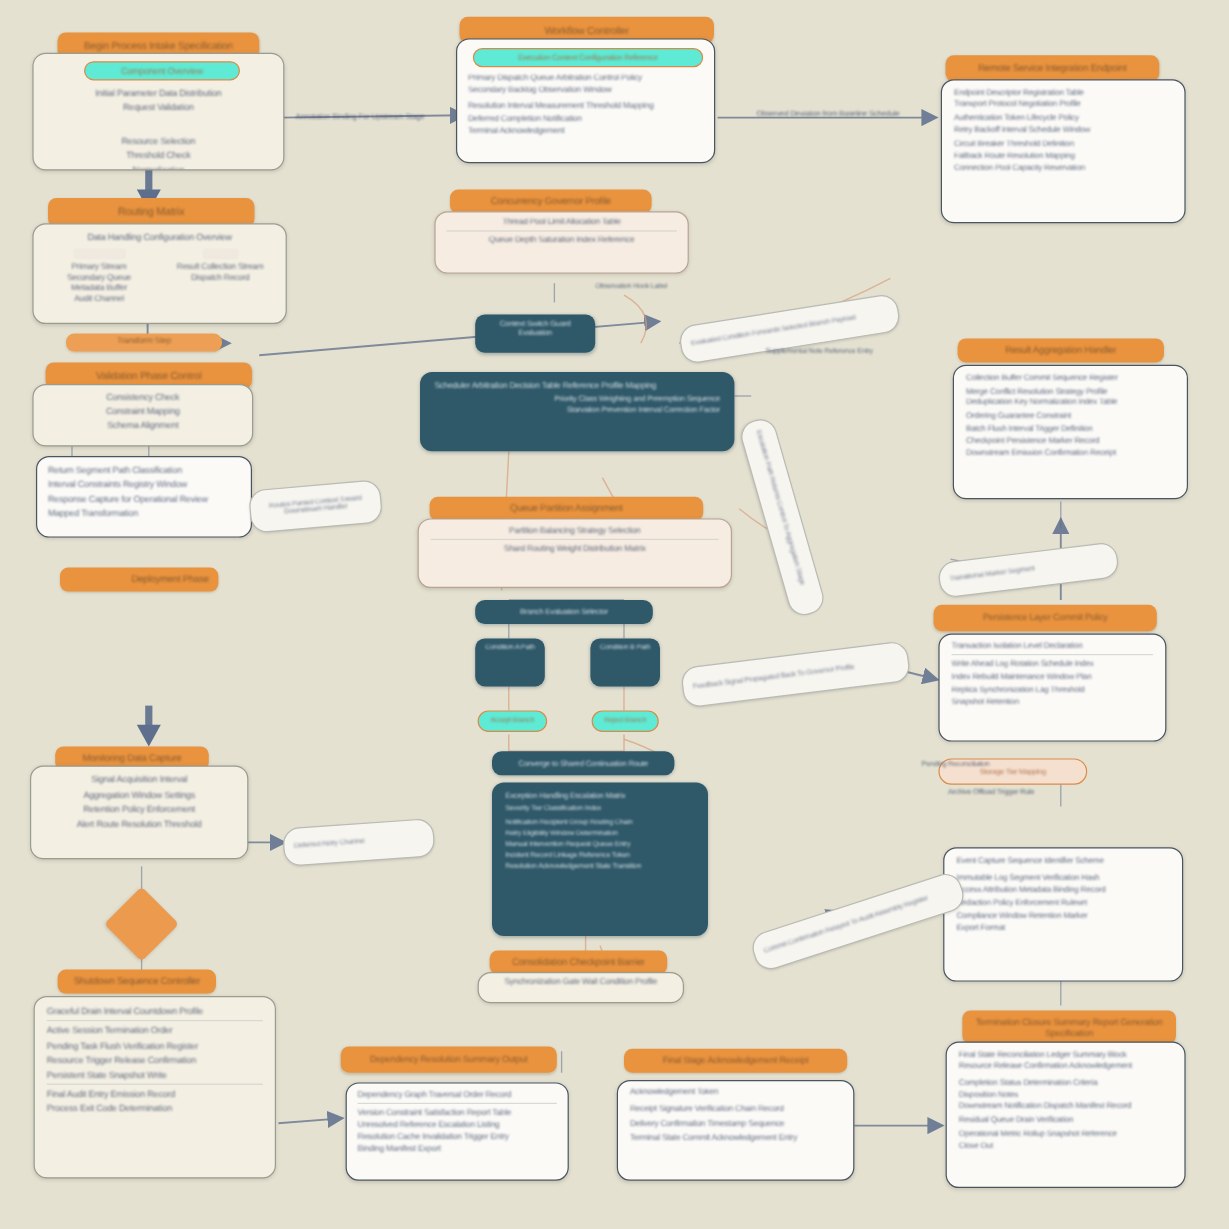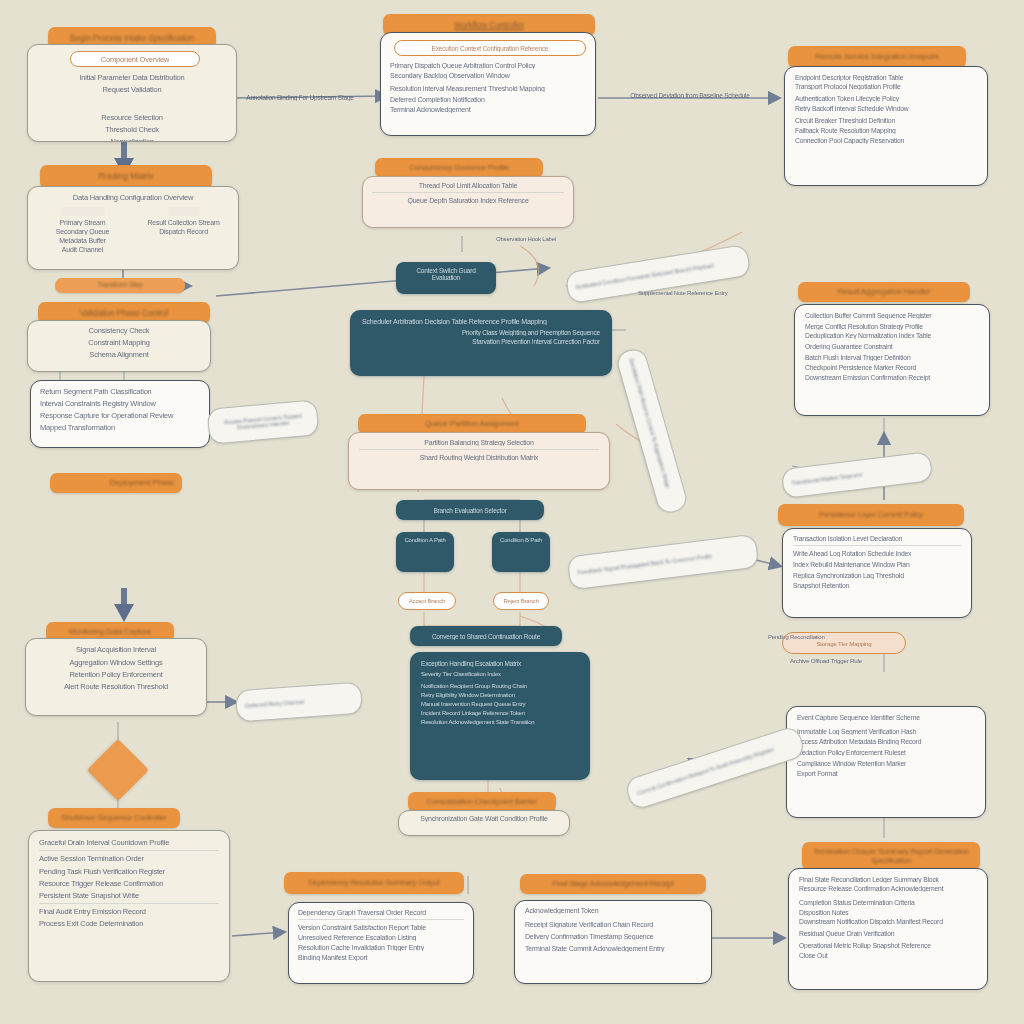--- a/index.html
+++ b/index.html
@@ -44,21 +44,21 @@
     border-radius:10px;
     color:#dfe8ec;
     padding:7px 10px;
     overflow:hidden;
     box-shadow:0 1px 3px rgba(30,60,70,.3);
   }
   .teal.sm{border-radius:8px;}
 
   .pill{
     position:absolute;box-sizing:border-box;
-    background:#ffffff;
+    background:#5eead4;
     border:1.4px solid #d98b48;
     border-radius:20px;
     overflow:hidden;
     padding:2px 6px;
   }
 
   .ribbon{
     position:absolute;box-sizing:border-box;
     background:#f6f5f0;
     border:1px solid #b9bbb4;
@@ -265,21 +265,21 @@
     <div class="rule"></div>
     <span class="tx l" style="font-size:7.5px;margin-top:3px">Active Session Termination Order</span>
     <span class="tx l" style="font-size:7.5px;margin-top:4px">Pending Task Flush Verification Register</span>
     <span class="tx l" style="font-size:7.5px;margin-top:3px">Resource Trigger Release Confirmation</span>
     <span class="tx l" style="font-size:7.5px;margin-top:3px">Persistent State Snapshot Write</span>
     <div class="rule"></div>
     <span class="tx l" style="font-size:7.5px;margin-top:3px">Final Audit Entry Emission Record</span>
     <span class="tx l" style="font-size:7.5px;margin-top:3px">Process Exit Code Determination</span>
   </div>
 
-  <div class="hdr" style="left:383px;top:14px;width:212px;height:22px;font-size:8.5px;text-decoration:underline;">
+  <div class="hdr" style="left:383px;top:14px;width:212px;height:22px;font-size:8.5px;">
     <span class="tx c">Workflow Controller</span>
   </div>
   <div class="card" style="left:380px;top:32px;width:216px;height:104px;padding:7px 9px;">
     <div class="pill" style="border-radius:8px;position:relative;left:4px;top:0;width:192px;height:16px;display:flex;align-items:center;justify-content:center;">
       <span class="tx c" style="font-size:6.5px">Execution Context Configuration Reference</span>
     </div>
     <span class="tx l" style="font-size:7px;margin-top:6px">Primary Dispatch Queue Arbitration Control Policy</span>
     <span class="tx l" style="font-size:7px;margin-top:3px">Secondary Backlog Observation Window</span>
     <span class="tx l" style="font-size:7px;margin-top:6px">Resolution Interval Measurement Threshold Mapping</span>
     <span class="tx l" style="font-size:7px;margin-top:4px">Deferred Completion Notification</span>

